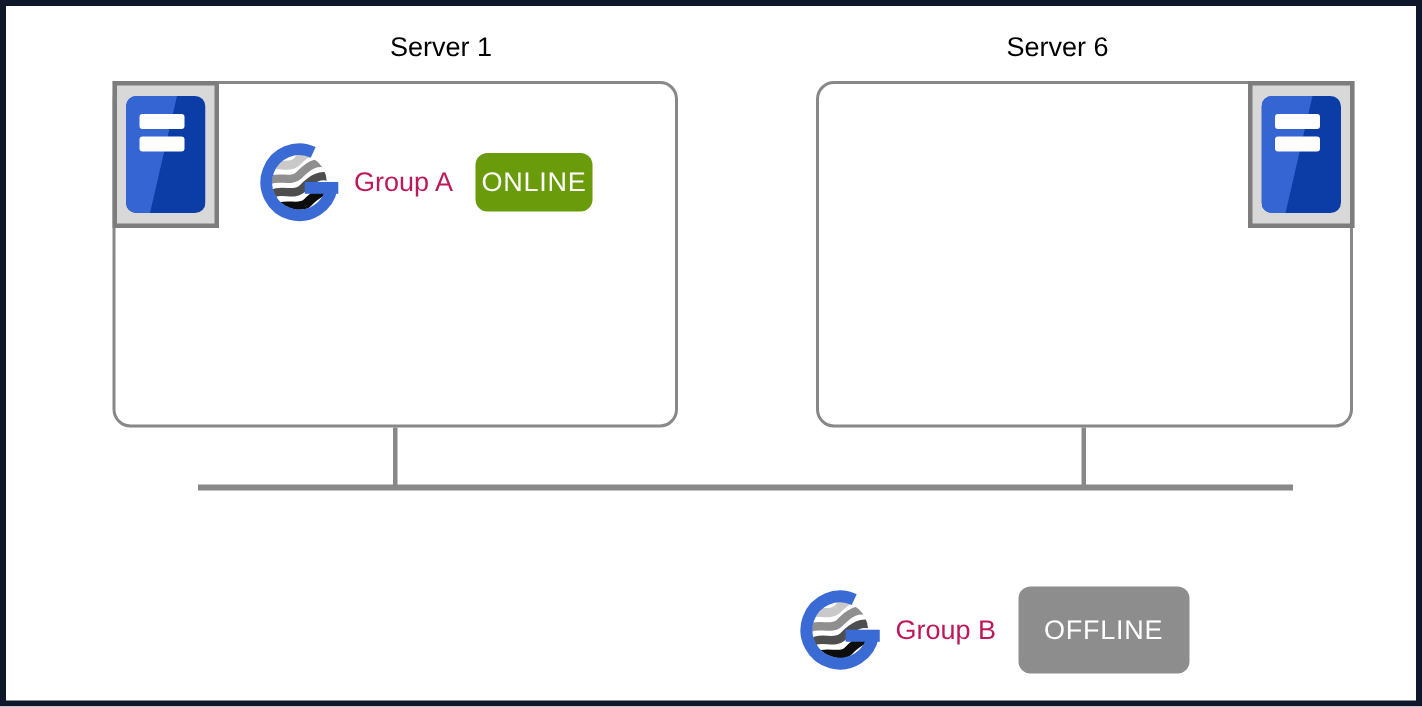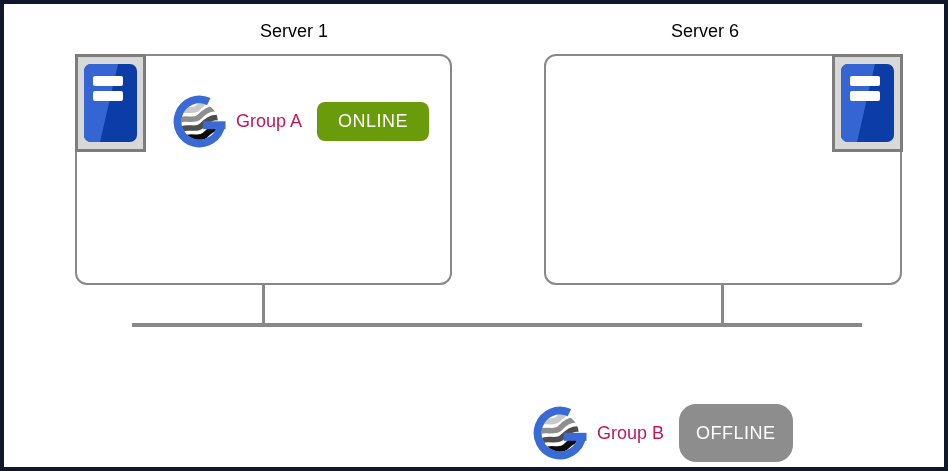--- a/index.html
+++ b/index.html
@@ -32,24 +32,24 @@
   }
   .group-row{
     position:absolute;display:flex;align-items:center;z-index:4;
   }
   .group-label{
     font-size:18px;color:#be185d;white-space:nowrap;margin-left:9px;
   }
   .status-badge{
     margin-left:15px;
     display:inline-flex;align-items:center;justify-content:center;
-    height:39px;padding:0 21px;border-radius:8px;
+    height:39px;padding:0 4px;border-radius:8px;
     color:#fff;font-size:18px;letter-spacing:0.5px;white-space:nowrap;
   }
-  .badge-offline{height:24px;padding:17px 17px;border-radius:17px;}
+  .badge-offline{height:24px;padding:17px 17px;}
   .net-vline{position:absolute;width:3px;background:#888;z-index:1;}
   .net-hline{position:absolute;height:4px;background:#888;z-index:1;}
 </style>
 </head>
 <body>
 
 <div class="canvas">
 
   <div class="server-label" style="left:290px;">Server 1</div>
   <div class="server-label" style="left:701px;">Server 6</div>
@@ -108,21 +108,21 @@
         <path d="M5 36 C 14 28, 23 40, 31 35 S 47 27, 54 33" stroke="#4e4e4e" stroke-width="6"></path>
         <path d="M6 47 C 15 39, 24 51, 32 46 S 48 38, 55 44" stroke="#0c0c0c" stroke-width="7"></path>
       </g>
       <path d="M40.14 8.25 A24 24 0 1 0 53.64 34.17" fill="none" stroke="#3a6bd5" stroke-width="8.5"></path>
       <rect x="34" y="29.8" width="24.4" height="8.6" fill="#3a6bd5"></rect>
     </svg>
     <span class="group-label">Group A</span>
     <span class="status-badge" style="background-color: rgb(105, 155, 10);">ONLINE</span>
   </div>
 
-  <div class="group-row" style="left:528px;top:401px;height:56px;">
+  <div class="group-row" style="left:528px;top:388px;height:56px;">
     <svg width="56" height="56" viewBox="0 0 60 60">
       <defs>
         <clipPath id="globeclipB">
             <circle cx="30" cy="30" r="20"></circle>
           </clipPath>
       </defs>
       <circle cx="30" cy="30" r="23" fill="#fff"></circle>
       <g clip-path="url(#globeclipB)" transform="rotate(-14 30 30)" fill="none" stroke-linecap="round">
         <path d="M6 16 C 15 8, 24 20, 32 15 S 48 7, 55 13" stroke="#c9c9c9" stroke-width="6.5"></path>
         <path d="M5 26 C 14 18, 23 30, 31 25 S 47 17, 54 23" stroke="#8f8f8f" stroke-width="6"></path>

